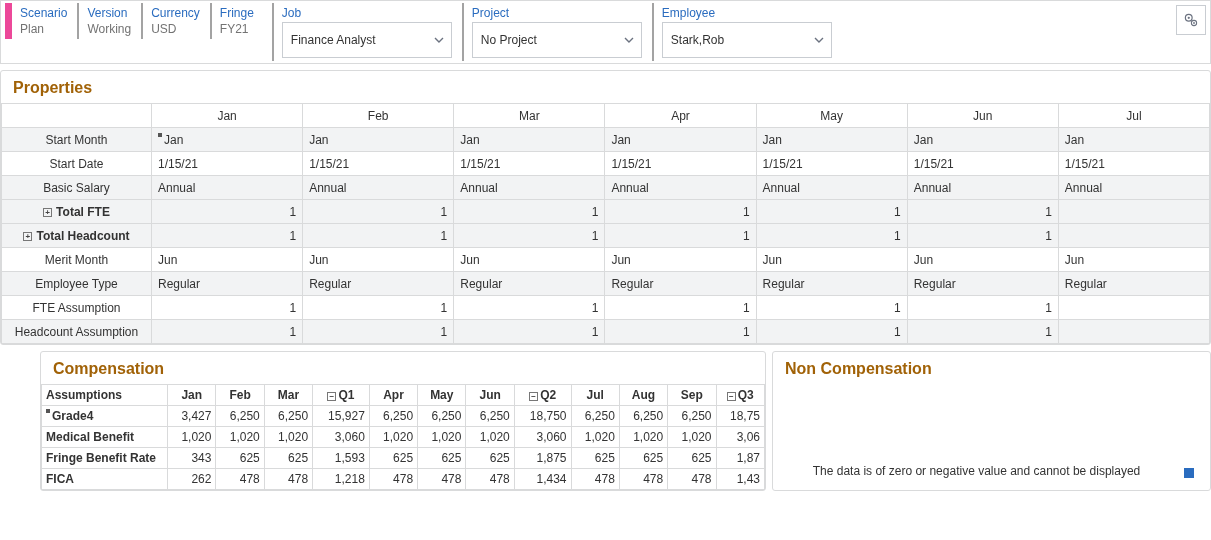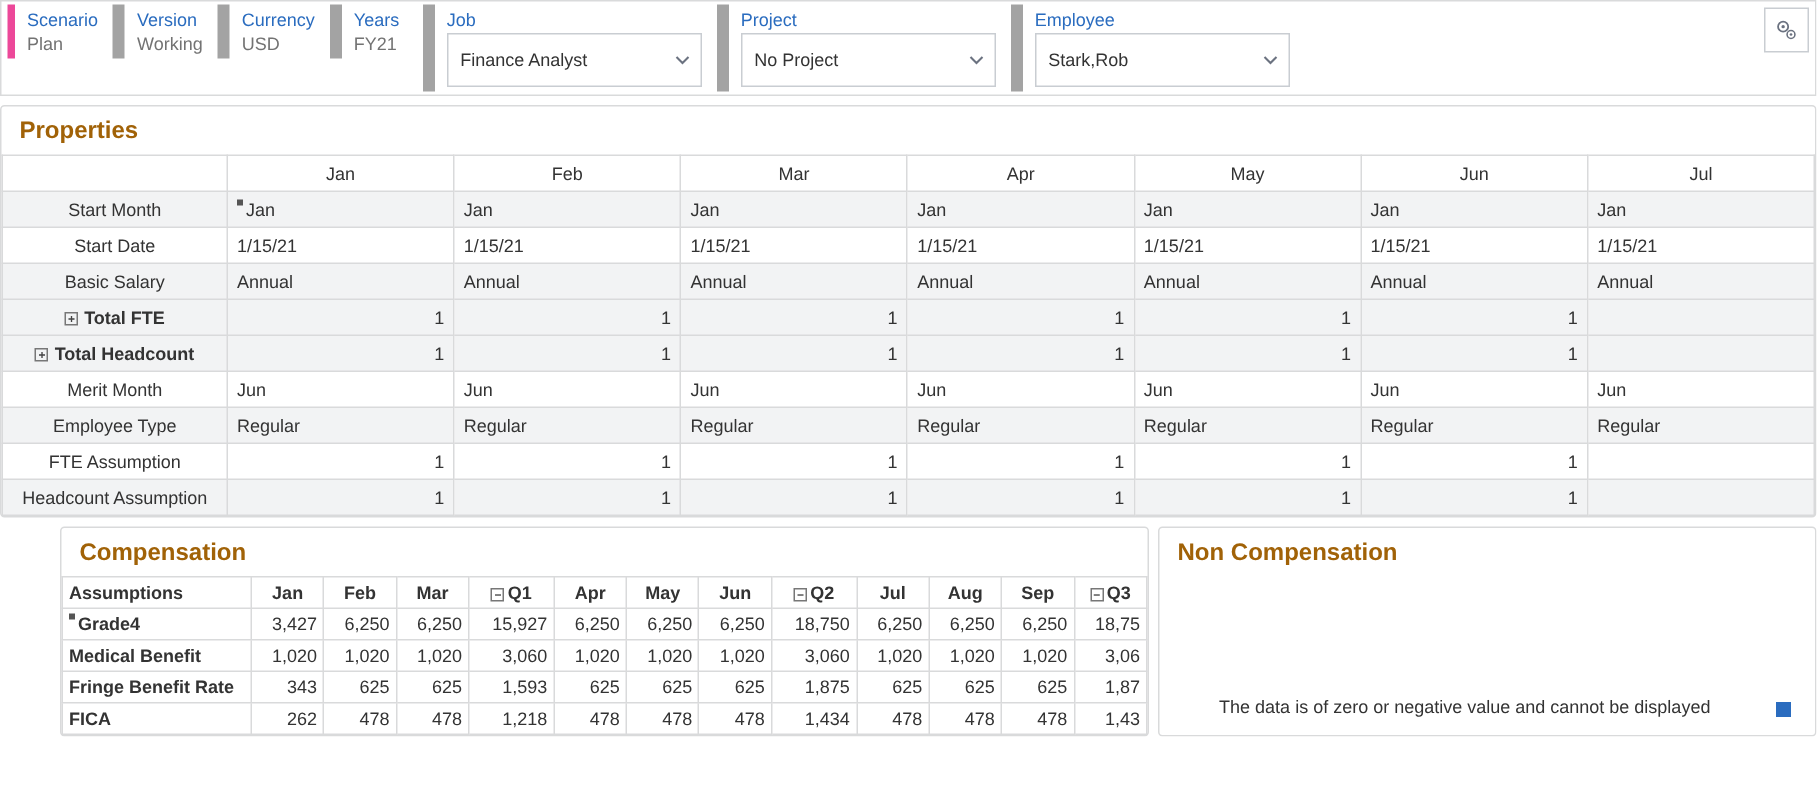--- a/index.html
+++ b/index.html
@@ -14,28 +14,28 @@
   }
   .pov-bar {
     display: flex;
     align-items: flex-start;
     border: 1px solid #d9dadb;
     padding: 2px 4px;
     gap: 0;
     position: relative;
   }
   .pov-item {
-    border-left: 8px solid #a3a3a3;
+    border-left: 2px solid #a3a3a3;
     padding: 3px 10px 3px 8px;
     display: flex;
     flex-direction: column;
     gap: 2px;
     min-width: 62px;
   }
-  .pov-item:first-child { border-left: 5px solid #ec4899; }
+  .pov-item:first-child { border-left: 7px solid #ec4899; }
   .pov-label {
     color: #2a6cbf;
     font-size: 12px;
   }
   .pov-value {
     color: #737373;
     font-size: 12px;
   }
   .pov-select {
     display: flex;
@@ -177,21 +177,21 @@
   </div>
   <div class="pov-item">
     <span class="pov-label">Version</span>
     <span class="pov-value">Working</span>
   </div>
   <div class="pov-item">
     <span class="pov-label">Currency</span>
     <span class="pov-value">USD</span>
   </div>
   <div class="pov-item">
-    <span class="pov-label">Years</span>
+    <span class="pov-label">Fringe</span>
     <span class="pov-value">FY21</span>
   </div>
   <div class="pov-item" style="min-width:190px">
     <span class="pov-label">Job</span>
     <div class="pov-select">
       <span>Finance Analyst</span>
       <span class="chev">
         <svg width="10" height="10" viewBox="0 0 10 10">
             <path d="M1 3 L5 7 L9 3" fill="none" stroke="#6b7280" stroke-width="1.4"></path>
           </svg>

